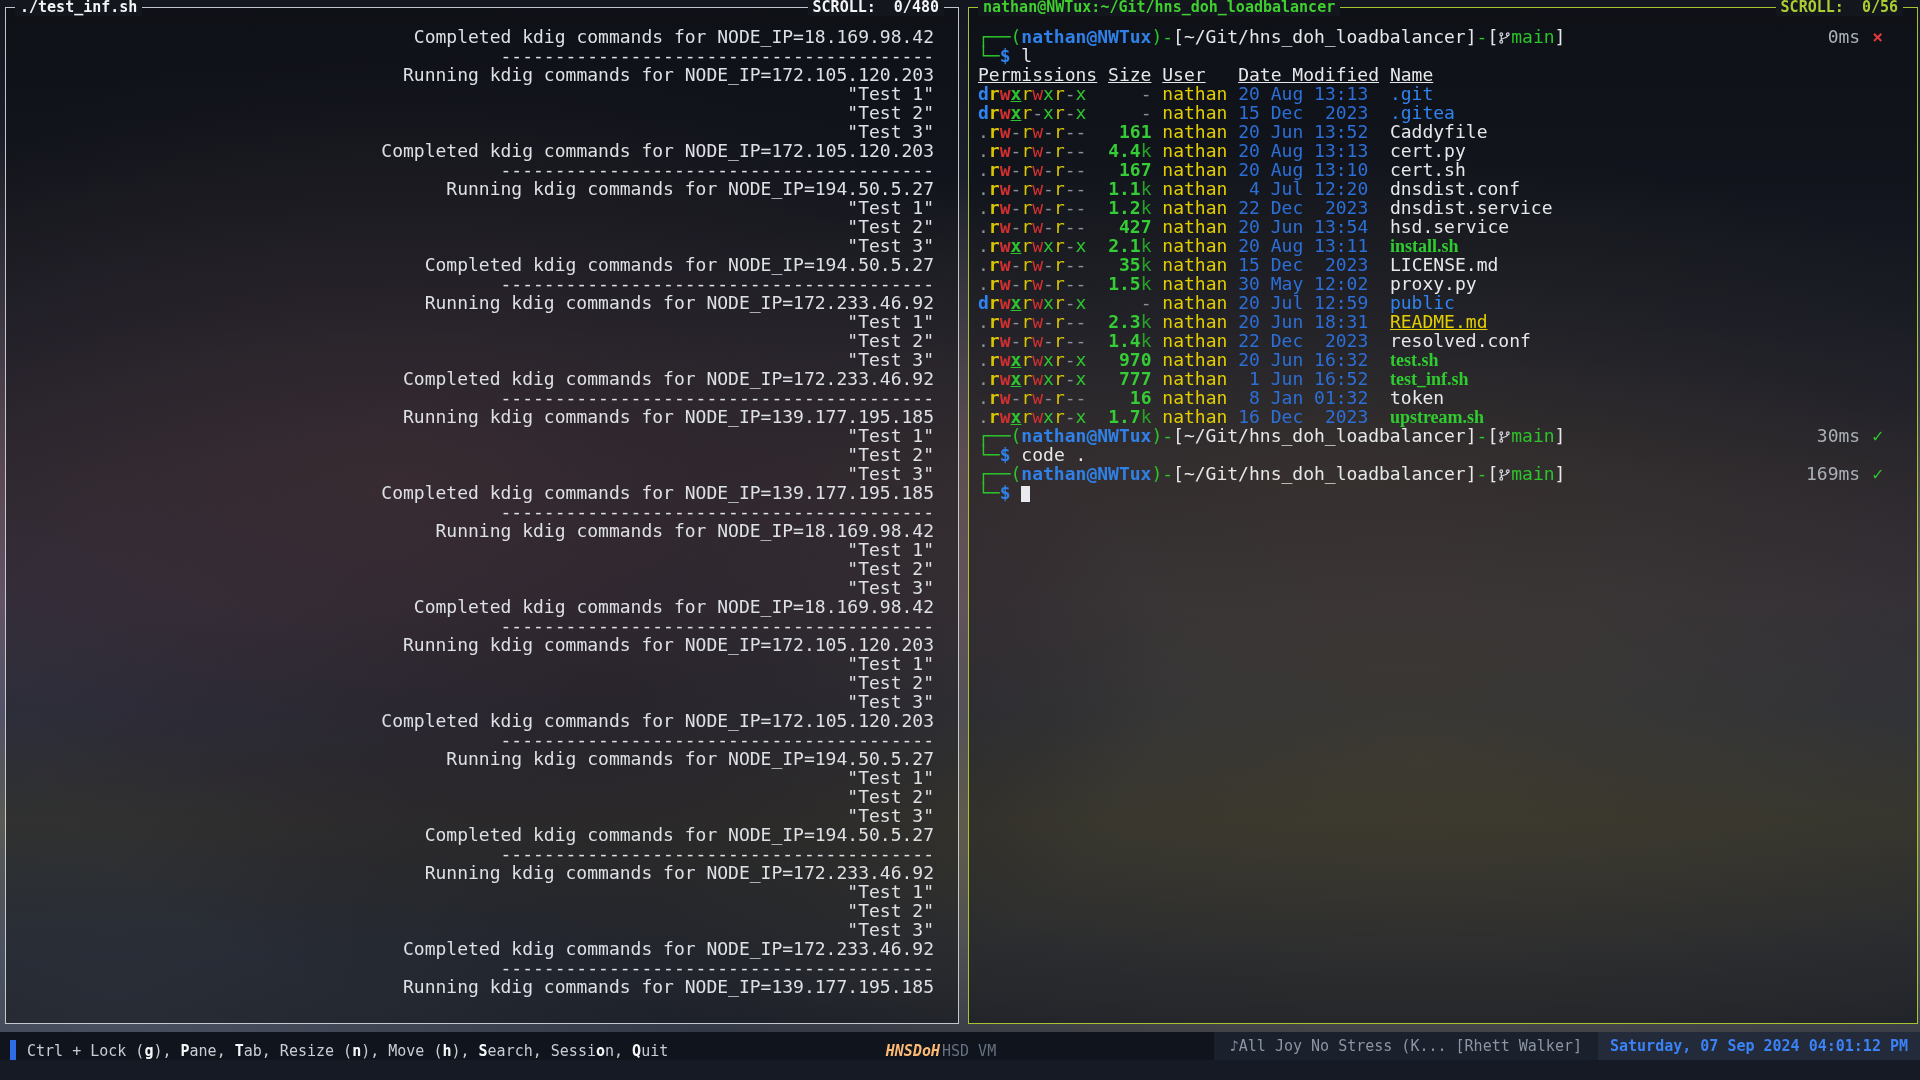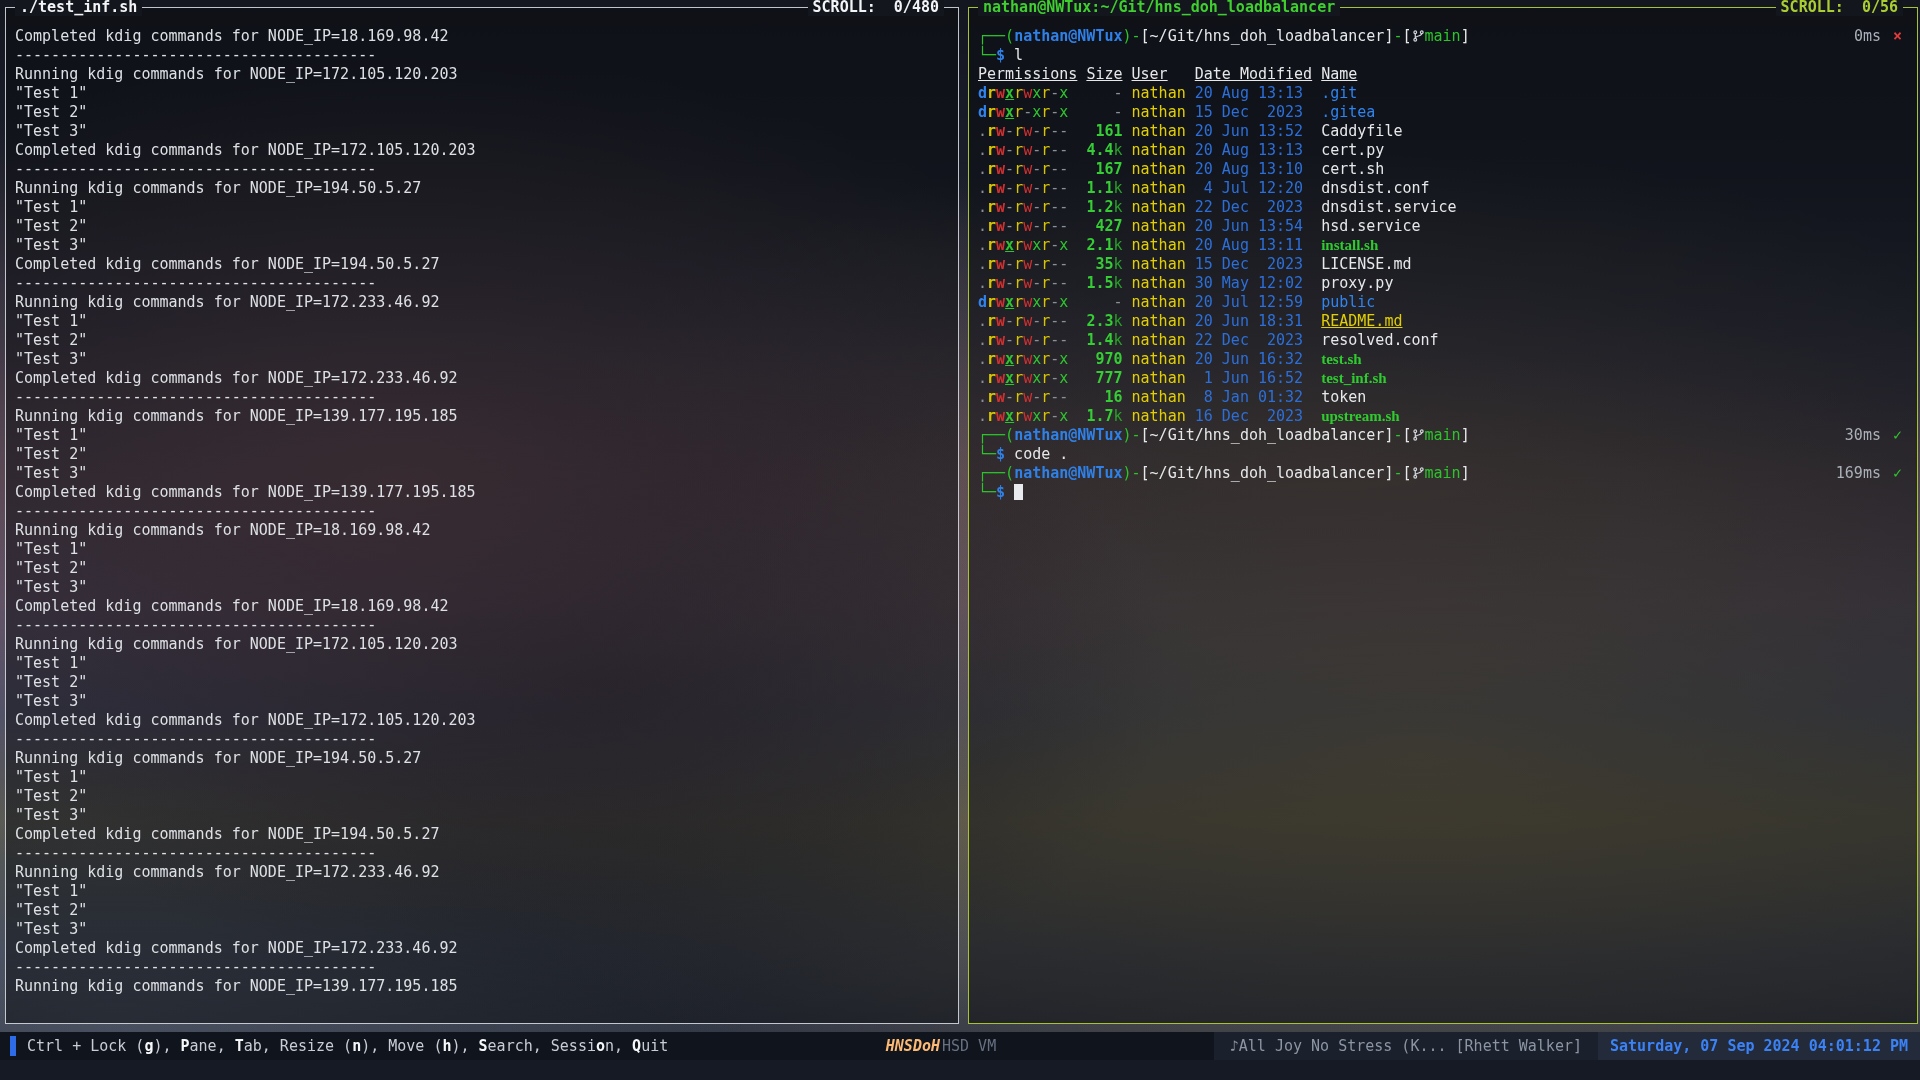--- a/index.html
+++ b/index.html
@@ -8,32 +8,32 @@
     font-family:"DejaVu Sans Mono",monospace;
     background:
       radial-gradient(1100px 620px at 21% 45%, rgba(150,100,105,0.50), rgba(150,100,105,0) 70%),
       radial-gradient(820px 500px at 31% 63%, rgba(30,26,40,0.55), rgba(30,26,40,0) 70%),
       radial-gradient(1400px 560px at 74% 70%, rgba(165,140,80,0.45), rgba(165,140,80,0) 72%),
       radial-gradient(1100px 430px at 69% 41%, rgba(125,108,88,0.42), rgba(125,108,88,0) 70%),
       radial-gradient(900px 340px at 6% 94%, rgba(125,135,150,0.30), rgba(125,135,150,0) 70%),
       linear-gradient(180deg,#141720 0%,#1b1f2a 16%,#2a2d3c 30%,#473f4e 44%,#544e66 56%,#485068 66%,#575850 76%,#3e4453 88%,#2b303e 100%);
   }
   .pane{position:absolute;top:7px;height:1015px;background:rgba(9,11,16,0.52);}
-  #pane-left{left:5px;width:952px;border:1px solid rgba(225,229,235,0.85);}
+  #pane-left{left:5px;width:952px;border:1px solid rgba(225,229,235,0.85);text-align:right;}
   #pane-right{left:968px;width:948px;border:1px solid #a6c432;}
   .pane-title{position:absolute;top:-10px;left:9px;padding:0 5px;background:#14161e;
     font-weight:bold;font-size:15px;line-height:18px;white-space:pre;}
   #pane-left .pane-title{color:#f2f4f6;}
   #pane-right .pane-title{color:#3fcf2f;}
   .pane-scroll{position:absolute;top:-10px;right:14px;padding:0 5px;background:#14161e;
     font-weight:bold;font-size:15px;line-height:18px;white-space:pre;}
   #pane-left .pane-scroll{color:#f2f4f6;}
   #pane-right .pane-scroll{color:#aace32;}
-  .term-content{position:absolute;left:0;right:0;top:0;bottom:0;padding:19px 5px 0 9px;
-    font-size:15px;line-height:19px;white-space:pre;overflow:hidden;}
+  .term-content{position:absolute;left:0;right:0;top:0;bottom:0;padding:19px 24px 0 9px;
+    font-size:18px;line-height:19px;white-space:pre;overflow:hidden;}
   .line{position:relative;height:19px;color:#dde0e4;}
   
   .c-r{color:#d8c500;} .c-w{color:#d43030;} .c-x{color:#2fc42f;} .c-d{color:#2f84f0;font-weight:bold;}
   .c-dim{color:#8a8f98;}
   .b{font-weight:bold;} .u{text-decoration:underline;}
   .sz-num{color:#35cc35;font-weight:bold;} .sz-unit{color:#28a428;}
   .usr{color:#e3cf00;font-weight:normal;text-align:center;}
   .dt{color:#2d6fd8;}
   .n-dir{color:#2f84f0;font-weight:normal;}
   .n-exec{color:#2fcc2f;font-weight:bold;font-family:Liberation Serif, serif;}
@@ -43,21 +43,21 @@
   
   .pf{color:#2bc42b;} .pu{color:#2f81e8;font-weight:bold;} .pw{color:#e6e8ea;}
   .pg{color:#2bc42b;} .pd{color:#2f81e8;font-weight:bold;}
   .branch-icon{display:inline-block;vertical-align:-2px;}
   .timing{position:absolute;right:10px;top:0;color:#aab0b8;}
   .timing .mark-ok{color:#2fc42f;font-weight:bold;margin-left:12px;}
   .timing .mark-err{color:#e23b3b;font-weight:bold;margin-left:12px;}
   .cursor{display:inline-block;width:9px;height:16px;background:#e8eaee;vertical-align:-3px;}
   
   #status-bar{position:absolute;left:0;top:1032px;width:1920px;height:28px;background:#10141c;
-    display:flex;align-items:center;font-size:15px;color:#c9cdd5;}
+    display:flex;align-items:flex-end;font-size:15px;color:#c9cdd5;}
   #status-accent{width:6px;height:20px;background:#2e6be6;margin:0 11px 0 10px;flex:0 0 auto;}
   #keybinds{white-space:pre;}
   #keybinds .kb-b{font-weight:bold;color:#f5f7f9;}
   .sb-spacer{flex:1;}
   #session-name{font-weight:bold;font-style:italic;color:#fdba74;}
   #host-label{color:#667080;margin-left:2px;white-space:pre;}
   #music-seg{background:#1a202c;height:28px;display:flex;align-items:center;padding:0 16px;
     color:#8d95a4;white-space:pre;}
   #date-seg{background:#232b3a;height:28px;display:flex;align-items:center;padding:0 12px;
     color:#3b82f6;font-weight:bold;white-space:pre;}

